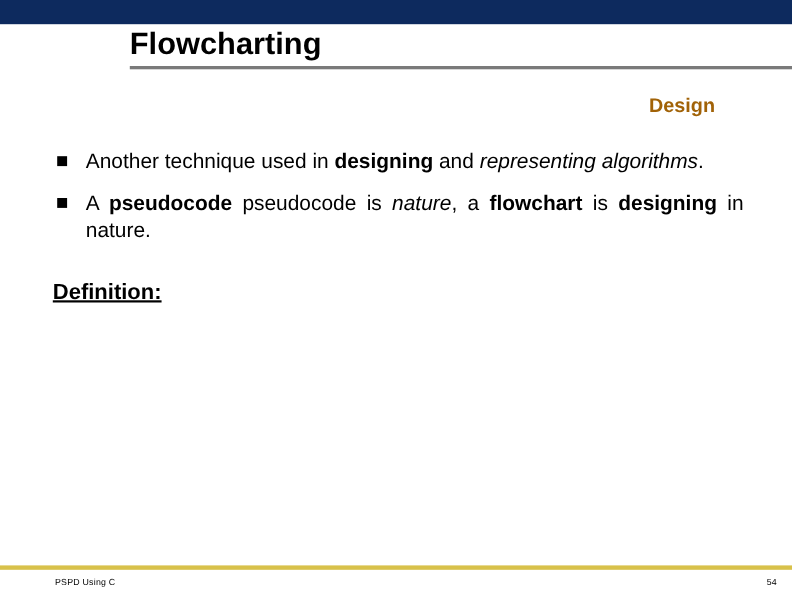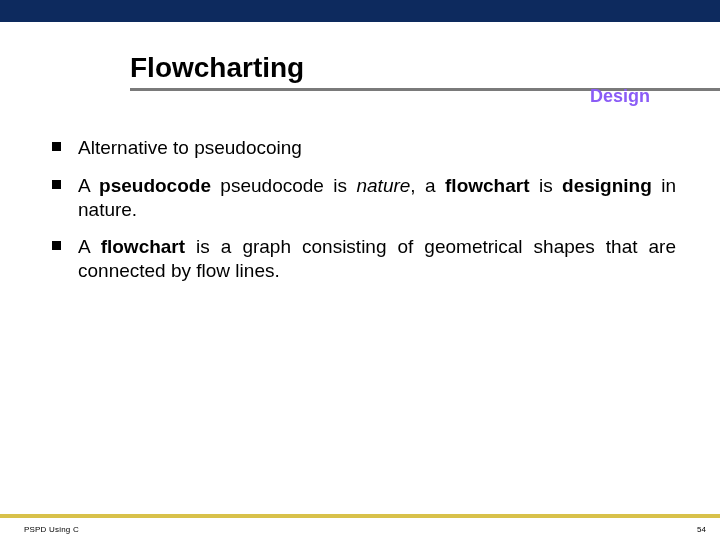--- a/index.html
+++ b/index.html
@@ -15,24 +15,23 @@
   .topband {
     position: absolute;
     top: 0; left: 0;
     width: 720px;
     height: 22px;
     background: #0d2a5e;
   }
   .title-row {
     position: absolute;
     top: 22px;
-    left: 12px;
+    left: 0;
     width: 636px;
     height: 44px;
-    margin-top: 28px;
   }
   .title-text {
     position: absolute;
     left: 118px;
     top: 2px;
     font-size: 28px;
     font-weight: bold;
     color: #000;
   }
   .title-underline {
@@ -42,21 +41,21 @@
     width: 602px;
     height: 3px;
     background: #7a7a7a;
   }
   .design-label {
     position: absolute;
     top: 86px;
     right: 70px;
     font-size: 18px;
     font-weight: bold;
-    color: #8b5cf6;
+    color: #a16207;
   }
   .content {
     position: absolute;
     top: 136px;
     left: 48px;
     width: 628px;
     color: #000;
   }
   ul.sq {
     list-style: none;
@@ -95,21 +94,21 @@
   .footer-bar {
     position: absolute;
     left: 0;
     bottom: 22px;
     width: 720px;
     height: 4px;
     background: #d8c14a;
   }
   .footer-left {
     position: absolute;
-    left: 4px;
+    left: 30px;
     bottom: 6px;
     font-size: 8px;
     color: #000;
     letter-spacing: 0.2px;
     padding-left: 20px;
   }
   .footer-right {
     position: absolute;
     right: 14px;
     bottom: 6px;
@@ -124,23 +123,21 @@
 
 <div class="title-row">
   <div class="title-text">Flowcharting</div>
   <div class="title-underline"></div>
 </div>
 
 <div class="design-label">Design</div>
 
 <div class="content">
   <ul class="sq" id="main-list">
-      <li><span>Alternative to pseudocoing</span></li>
+      <li><span>Another technique used in </span><span class="b">designing</span><span> and  </span><span class="i">representing algorithms</span><span>.</span></li>
       <li><span>A </span><span class="bi">pseudocode</span><span> pseudocode is </span><span class="i">nature</span><span>, a </span><span class="bi">flowchart</span><span> is </span><span class="bi">designing</span><span> in nature.</span></li>
     </ul>
-  <ul class="sq second" id="def-list">
-      <li><span>A </span><span class="bi">flowchart</span><span> is a graph consisting of geometrical shapes that are connected by flow lines.</span></li>
-    </ul>
+  <div class="defn">Definition:</div>
 </div>
 
 <div class="footer-bar"></div>
 <div class="footer-left">PSPD Using C</div>
 <div class="footer-right">54</div>
 
 </body></html>

